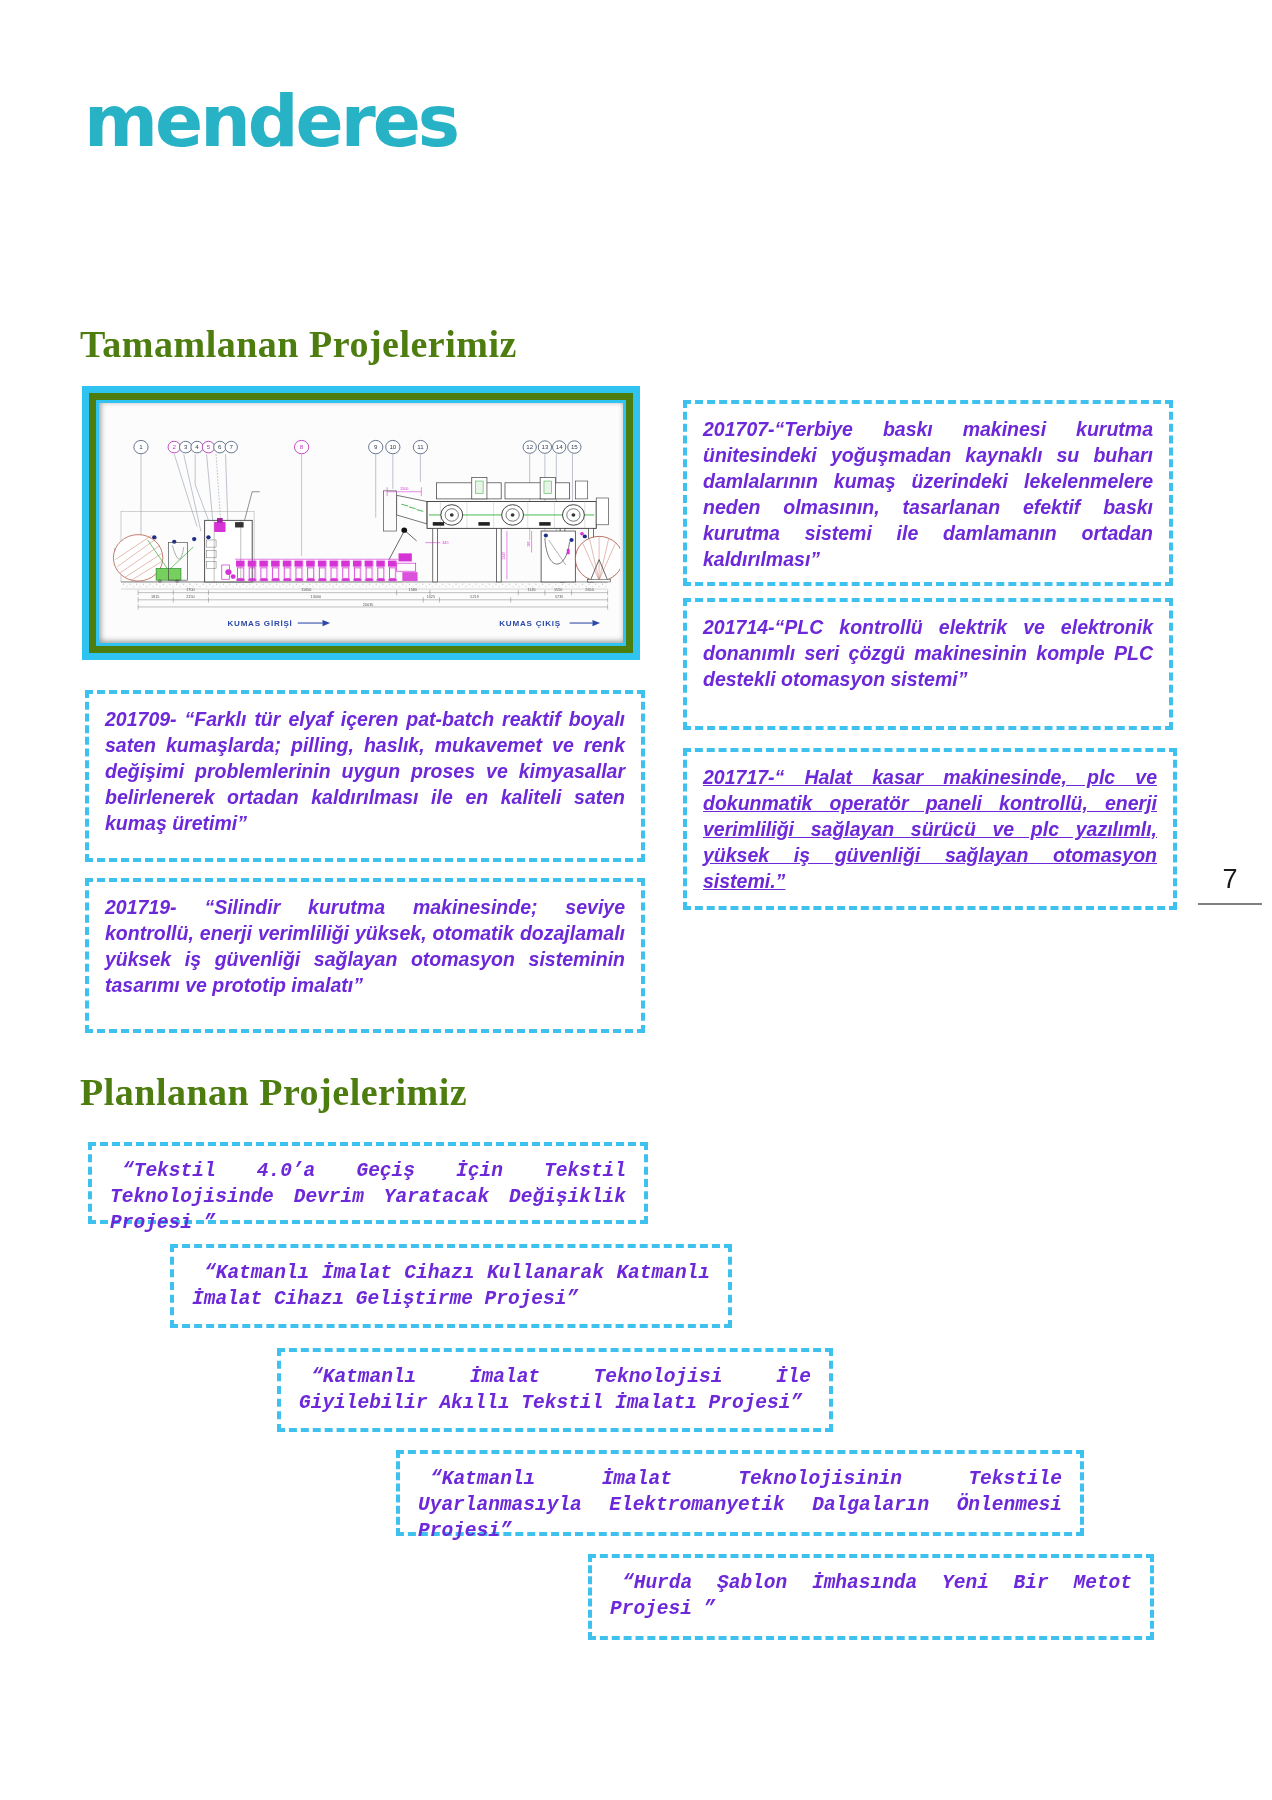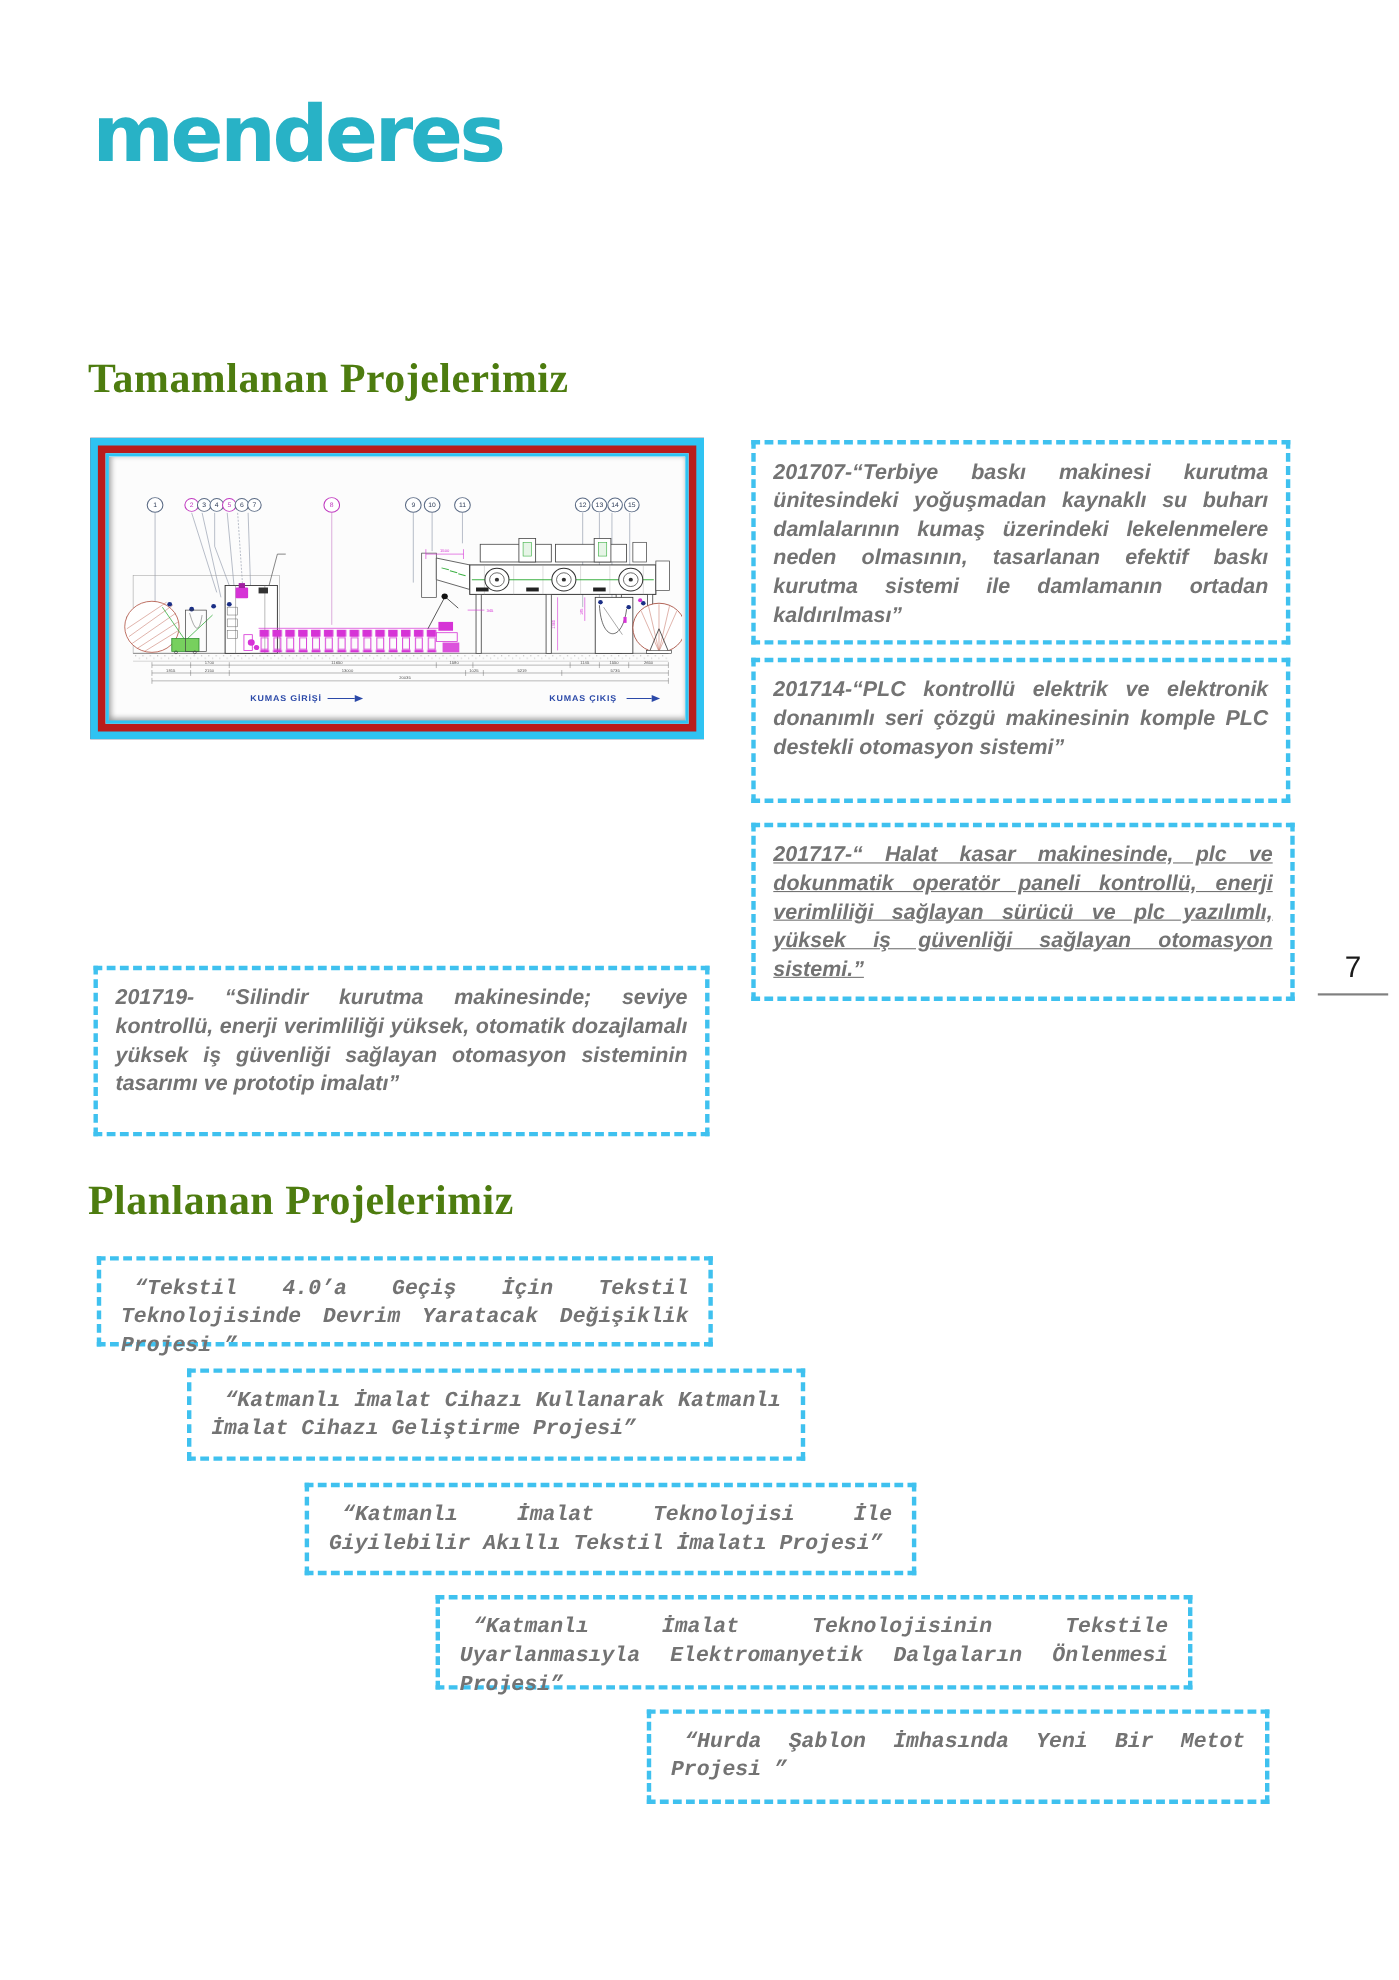--- a/index.html
+++ b/index.html
@@ -11,32 +11,32 @@
   .logo-word{font-family:"DejaVu Sans",sans-serif;font-size:71px;font-weight:bold;
              color:#28b2c6;letter-spacing:-3px;line-height:1.0;}
   .logo-sub{font-family:"DejaVu Sans",sans-serif;font-size:26px;color:#28b2c6;
             letter-spacing:10px;margin-top:8px;margin-left:4px;font-weight:normal;}
 
   
   .h-title{position:absolute;left:80px;font-family:"Liberation Serif",serif;
            font-size:38px;font-weight:bold;color:#4d7c0f;letter-spacing:0.5px;}
 
   
-  .frame{position:absolute;left:82px;top:398px;width:558px;height:274px;
-         border:7px solid #2fc3f2;background:#b91c1c;box-sizing:border-box;padding:7px;}
+  .frame{position:absolute;left:82px;top:386px;width:558px;height:274px;
+         border:7px solid #2fc3f2;background:#4d7c0f;box-sizing:border-box;padding:7px;}
   .frame-inner{width:100%;height:100%;box-sizing:border-box;border:3px solid #2fc3f2;
          background:#fcfcfc;box-shadow:inset 3px 0 5px rgba(0,0,0,.22), inset 0 -3px 5px rgba(0,0,0,.22);
          padding:3px;}
   .frame-inner svg{width:100%;height:100%;display:block;}
 
   
   .pbox{position:absolute;border:4px dashed #3fc1ef;box-sizing:border-box;
         background:#fff;padding:12px 16px 10px 16px;
         font-weight:bold;font-style:italic;font-size:19.5px;line-height:26px;
-        color:#737373;text-align:justify;}
+        color:#6d28d9;text-align:justify;}
   .sbox{padding:12px 18px 10px 18px;text-indent:12px;font-family:Liberation Mono, monospace;}
 
   
   .pageno{position:absolute;top:864px;left:1198px;width:64px;text-align:center;
           font-size:27px;color:#1a1a1a;border-bottom:2px solid #808080;padding-bottom:8px;}
 
   
   .dim{font-family:"Liberation Sans",sans-serif;font-size:4px;fill:#555;}
   .dimM{font-family:"Liberation Sans",sans-serif;font-size:4px;fill:#d633d6;}
   .callout-t{font-family:"Liberation Sans",sans-serif;font-size:6.5px;fill:#33415c;}
@@ -318,20 +318,21 @@
           <polygon points="516,239.5 524,243 516,246.5" fill="#2b49a8"></polygon>
         </g>
       </svg>
     </div>
   </div>
 
   <div class="pbox" style="left:683px;top:400px;width:490px;height:186px;">201707-“Terbiye baskı makinesi kurutma ünitesindeki yoğuşmadan kaynaklı su buharı damlalarının kumaş üzerindeki lekelenmelere neden olmasının, tasarlanan efektif baskı kurutma sistemi ile damlamanın ortadan kaldırılması”</div>
   <div class="pbox" style="left:683px;top:598px;width:490px;height:132px;">201714-“PLC kontrollü elektrik ve elektronik donanımlı seri çözgü makinesinin komple PLC destekli otomasyon sistemi”</div>
   <div class="pbox" style="left:683px;top:748px;width:494px;height:162px;text-decoration:underline;">201717-“ Halat kasar makinesinde, plc ve dokunmatik operatör paneli kontrollü, enerji verimliliği sağlayan sürücü ve plc yazılımlı, yüksek iş güvenliği sağlayan otomasyon sistemi.”</div>
 
+  <div class="pbox" style="left:85px;top:690px;width:560px;height:172px;">201709- “Farklı tür elyaf içeren pat-batch reaktif boyalı saten kumaşlarda; pilling, haslık, mukavemet ve renk değişimi problemlerinin uygun proses ve kimyasallar belirlenerek ortadan kaldırılması ile en kaliteli saten kumaş üretimi”</div>
   <div class="pbox" style="left:85px;top:878px;width:560px;height:155px;">201719- “Silindir kurutma makinesinde; seviye kontrollü, enerji verimliliği yüksek, otomatik dozajlamalı yüksek iş güvenliği sağlayan otomasyon sisteminin tasarımı ve prototip imalatı”</div>
 
   <div class="pageno">7</div>
 
   <div class="h-title" style="top:1070px;">Planlanan Projelerimiz</div>
 
   <div class="pbox sbox" style="left:88px;top:1142px;width:560px;height:82px;">“Tekstil 4.0’a Geçiş İçin Tekstil Teknolojisinde Devrim Yaratacak Değişiklik Projesi ”</div>
   <div class="pbox sbox" style="left:170px;top:1244px;width:562px;height:84px;">“Katmanlı İmalat Cihazı Kullanarak Katmanlı İmalat Cihazı Geliştirme Projesi”</div>
   <div class="pbox sbox" style="left:277px;top:1348px;width:556px;height:84px;">“Katmanlı İmalat Teknolojisi İle Giyilebilir Akıllı Tekstil İmalatı Projesi”</div>
   <div class="pbox sbox" style="left:588px;top:1554px;width:566px;height:86px;">“Hurda Şablon İmhasında Yeni Bir Metot Projesi ”</div>

